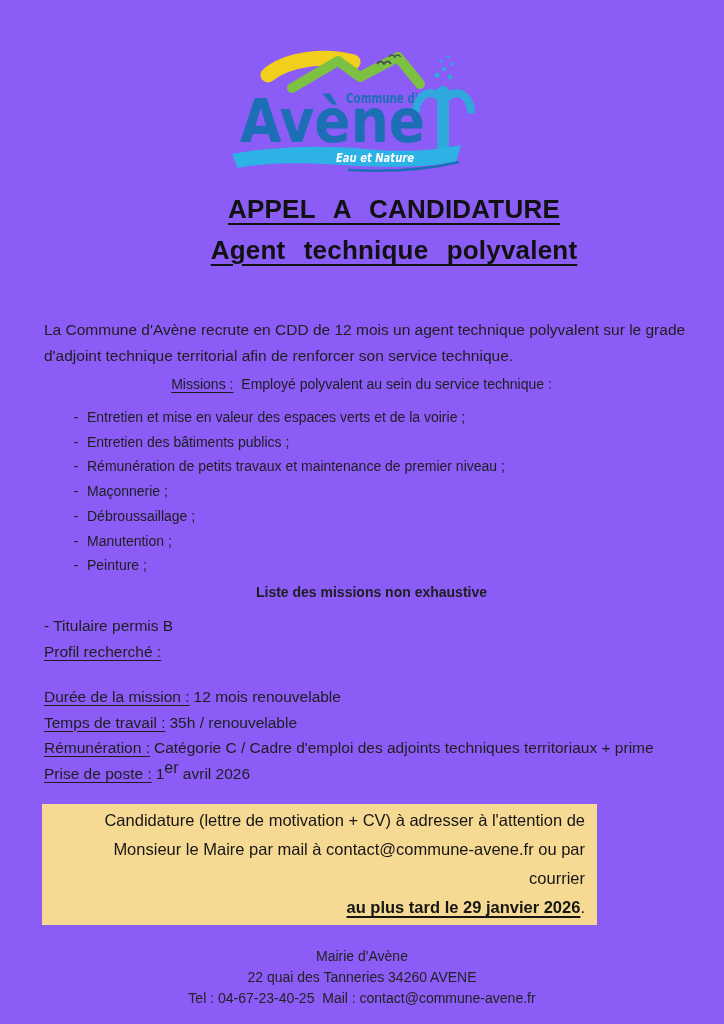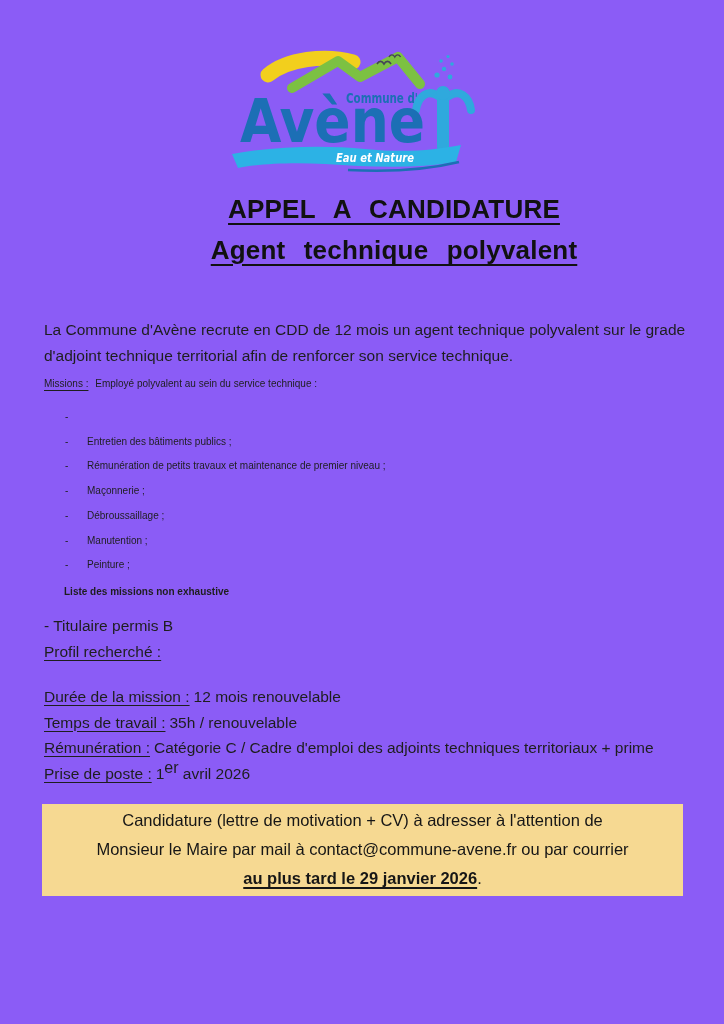--- a/index.html
+++ b/index.html
@@ -11,33 +11,33 @@
   .logo-wrap{position:absolute;top:50px;left:50%;transform:translateX(-50%);}
   
   .titles{position:absolute;top:189px;left:0;width:100%;text-align:center;margin-left:32px;}
   .title-line{
     font-size:26px;font-weight:bold;line-height:41px;letter-spacing:0.2px;
     word-spacing:0.42em;color:#111;
     text-decoration:underline;text-decoration-thickness:2px;text-underline-offset:5px;
   }
   
   .intro{position:absolute;top:301px;left:44px;width:648px;font-size:15.5px;line-height:26px;}
-  .missions{position:absolute;top:371px;left:44px;width:635px;font-size:10px;}
+  .missions{position:absolute;top:371px;left:44px;width:635px;font-size:14px;text-align:center;}
   .m-head{line-height:26px;margin-bottom:8px;}
   .section-label{text-decoration:underline;text-underline-offset:3px;margin-right:4px;}
   .m-item{display:flex;line-height:24.7px;}
   .dash{margin-left:21px;width:22px;flex:none;}
   .m-note{font-weight:bold;margin-left:20px;margin-top:2px;line-height:24px;}
   .profile{position:absolute;top:613px;left:44px;font-size:15.5px;line-height:26px;}
   .details{position:absolute;top:684px;left:44px;width:668px;font-size:15.5px;line-height:25.6px;}
   sup.sup{font-size:16px;line-height:0;}
   
   .callout{
-    position:absolute;top:804px;left:42px;width:641px;box-sizing:border-box;
-    background:#F6D992;text-align:center;font-size:16.5px;line-height:29px;
+    position:absolute;top:804px;left:42px;width:555px;box-sizing:border-box;
+    background:#F6D992;text-align:right;font-size:16.5px;line-height:29px;
     padding:2px 12px 3px;color:#161616;
   }
   .deadline{font-weight:bold;text-decoration:underline;text-decoration-thickness:1.5px;text-underline-offset:3px;}
   
   .footer{position:absolute;top:946px;left:0;width:100%;text-align:center;font-size:14px;line-height:21px;color:#222;}
 </style>
 </head>
 <body>
 
 <div class="page">
@@ -81,20 +81,21 @@
 
   <p class="intro">La Commune d'Avène recrute en CDD de 12 mois un agent technique polyvalent sur le grade d'adjoint technique territorial afin de renforcer son service technique.</p>
 
   <div class="missions">
     <div class="m-head">
       <span class="section-label">Missions :</span>
       <span>Employé polyvalent au sein du service technique :</span>
     </div>
     <div class="m-item">
       <span class="dash">-</span>
+      <span>Entretien et mise en valeur des espaces verts et de la voirie ;</span>
     </div>
     <div class="m-item">
       <span class="dash">-</span>
       <span>Entretien des bâtiments publics ;</span>
     </div>
     <div class="m-item">
       <span class="dash">-</span>
       <span>Rémunération de petits travaux et maintenance de premier niveau ;</span>
     </div>
     <div class="m-item">
@@ -137,14 +138,19 @@
   </div>
 
   <div class="callout">
     <div>Candidature (lettre de motivation + CV) à adresser à l'attention de</div>
     <div>Monsieur le Maire par mail à contact@commune-avene.fr ou par courrier</div>
     <div>
       <span class="deadline">au plus tard le 29 janvier 2026</span><span>.</span>
     </div>
   </div>
 
+  <div class="footer">
+    <div>Mairie d'Avène</div>
+    <div>22 quai des Tanneries 34260 AVENE</div>
+    <div>Tel : 04-67-23-40-25 &nbsp;Mail : contact@commune-avene.fr</div>
+  </div>
 
 </div>
 
 </body></html>

